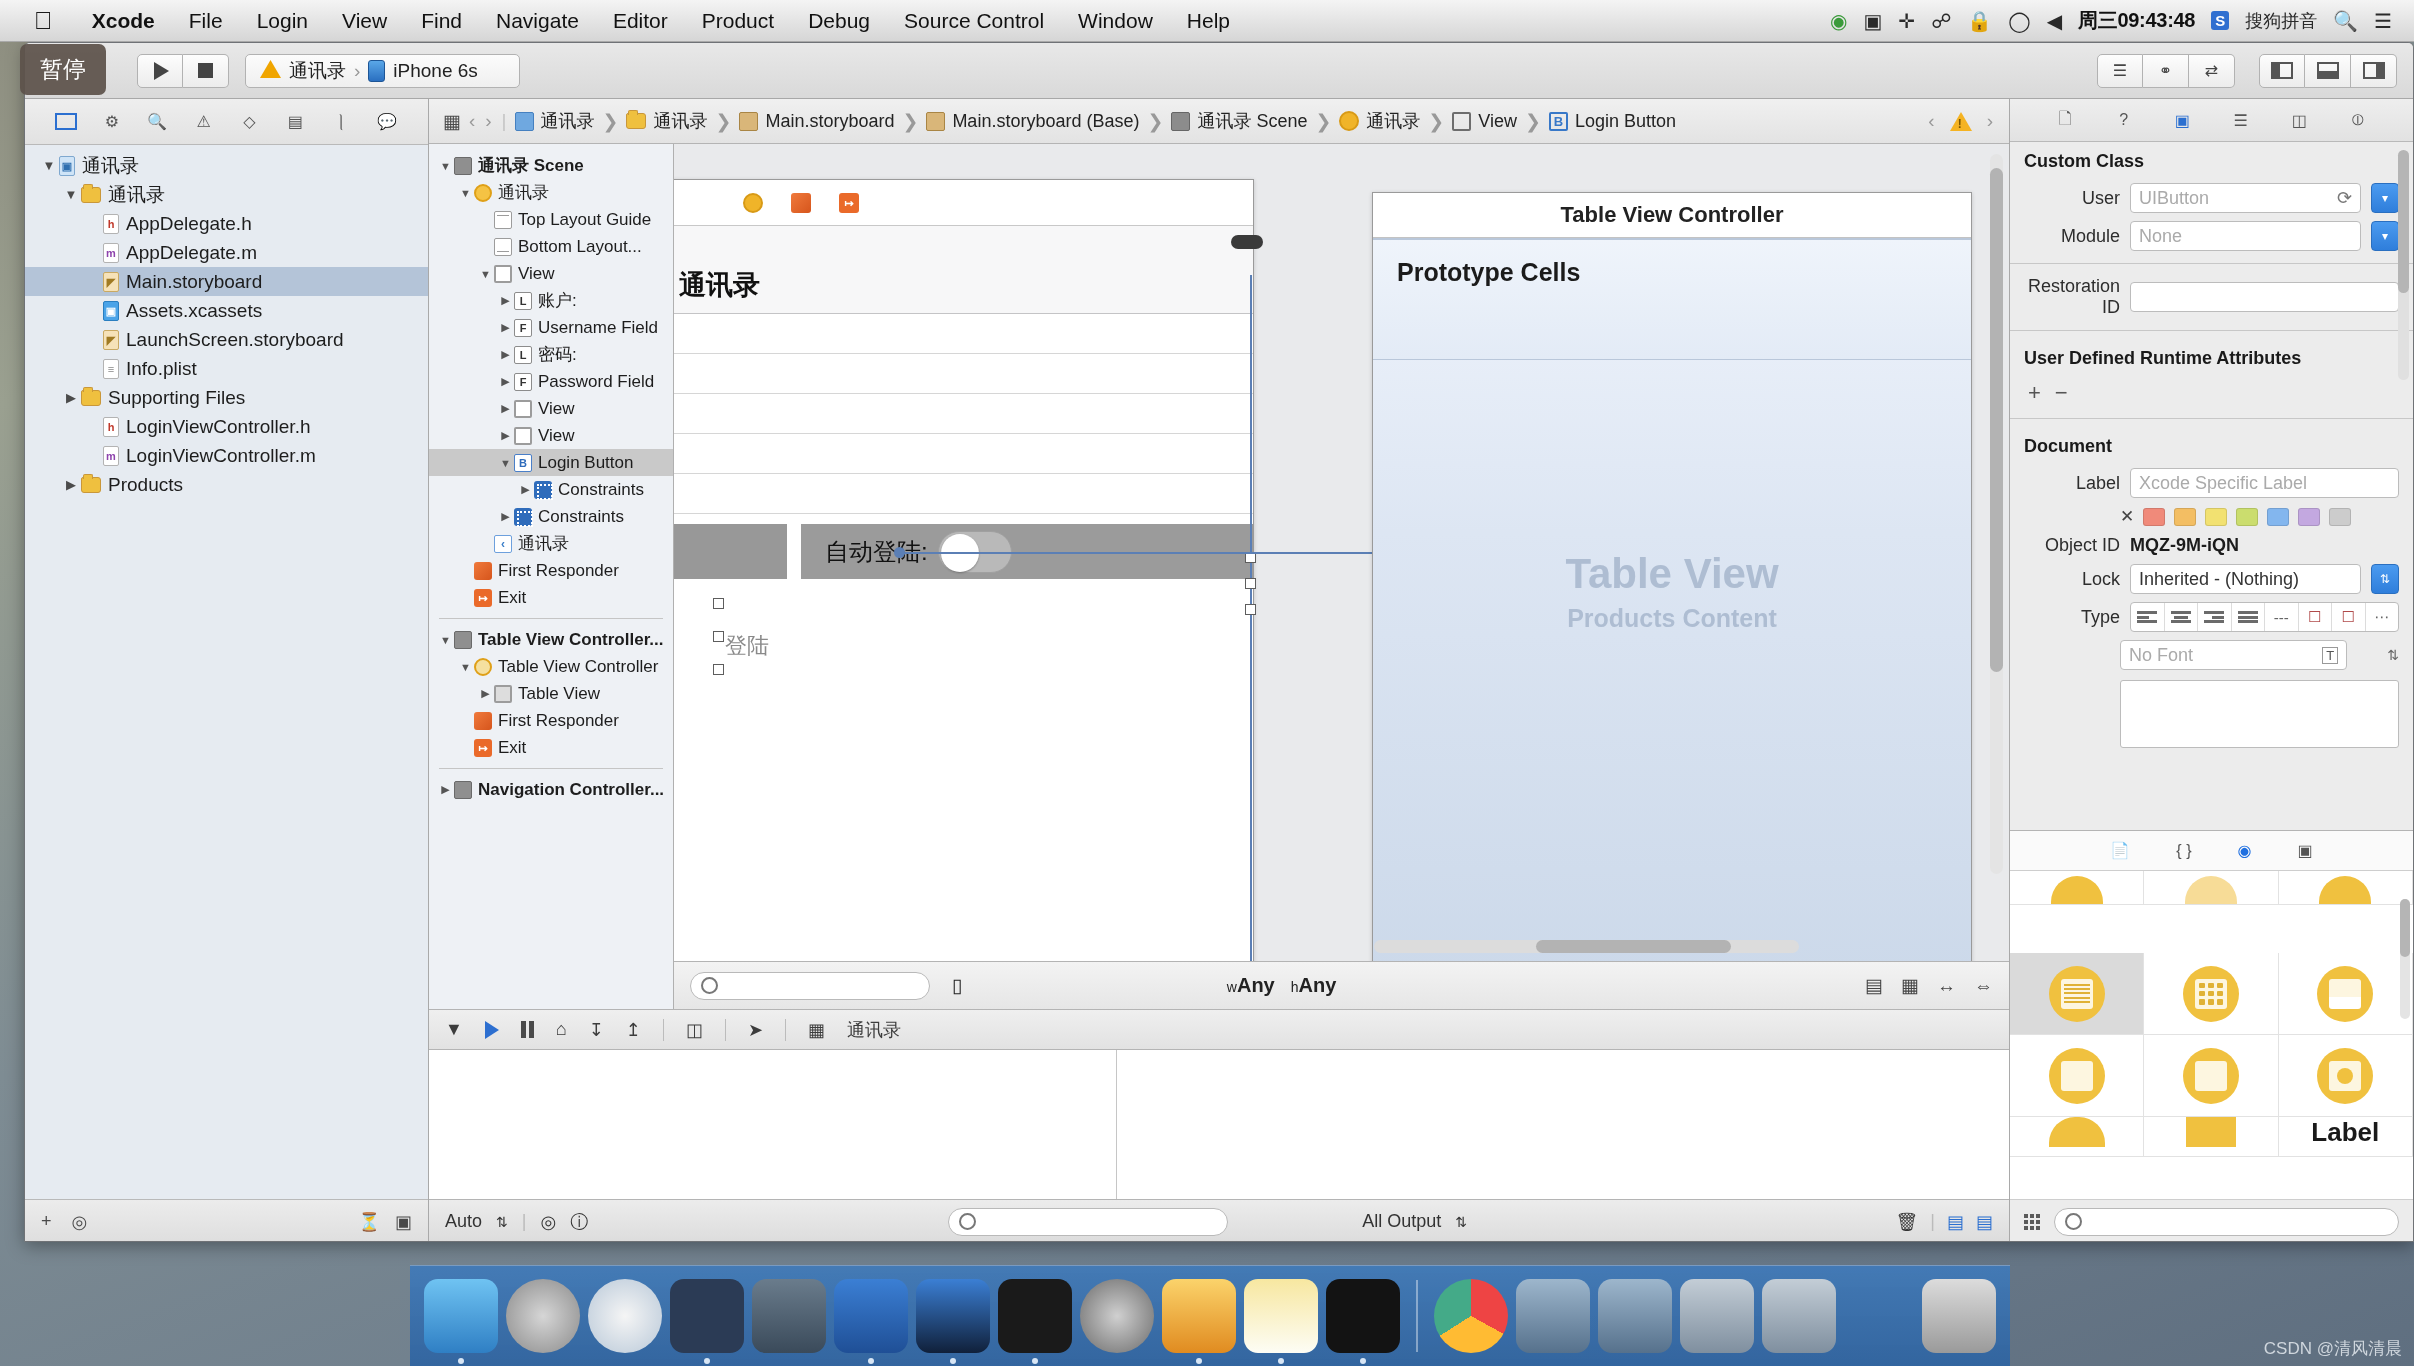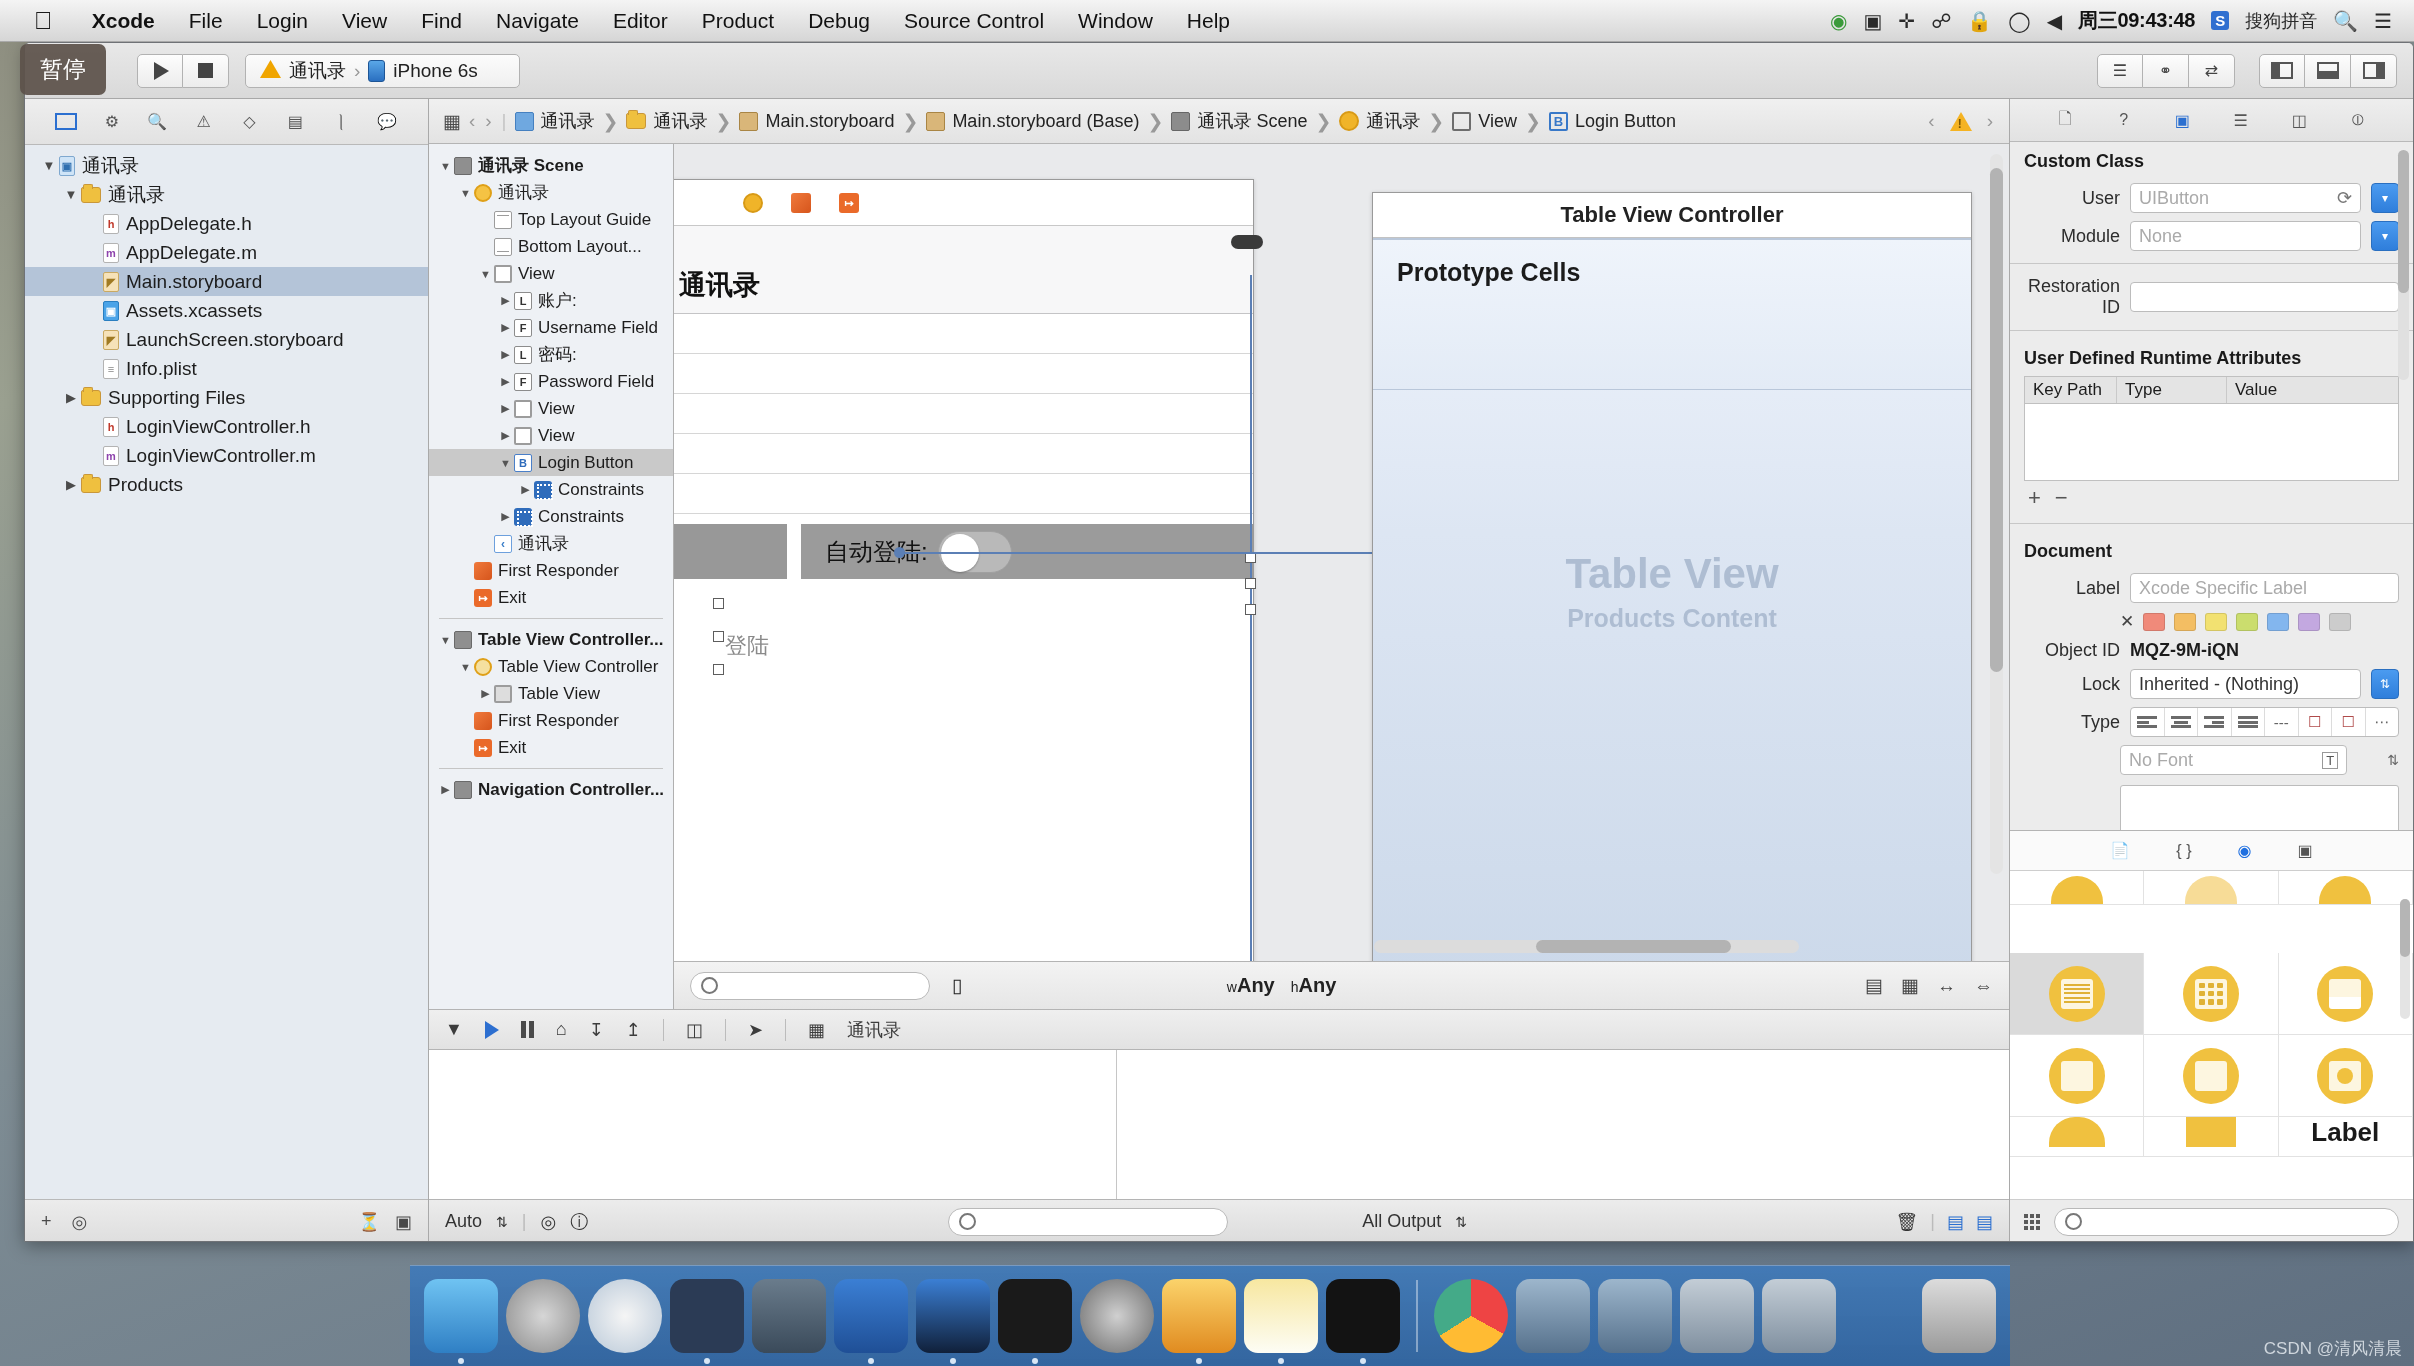--- a/index.html
+++ b/index.html
@@ -203,21 +203,21 @@
   .ios-switch{width:74px;height:42px;border-radius:21px;background:#b9b9b9;border:1px solid #a0a0a0;position:relative;}
   .ios-switch::after{content:"";position:absolute;left:2px;top:2px;width:38px;height:38px;border-radius:50%;background:#fff;box-shadow:0 1px 2px rgba(0,0,0,.3);}
   .left-gray{position:absolute;left:0;top:298px;width:152px;height:55px;background:#989898;}
   .handle{position:absolute;width:11px;height:11px;background:#fff;border:1px solid #5d5d5d;}
   .sel-line{position:absolute;background:#5b7fb5;}
 
   
   #scene-tvc { left: 698px; top: 48px; width: 600px; height: 780px; }
   #scene-tvc .tvtop{height:45px;display:flex;align-items:center;justify-content:center;border-bottom:1px solid #c3c3c3;background:#fff;font-size:22px;font-weight:bold;color:#222;}
   #scene-tvc .tvbody{position:absolute;left:0;right:0;top:45px;bottom:0;background:linear-gradient(180deg,#eef3fb 0%,#dde6f3 40%,#ccd9ea 100%);border-top:2px solid #b9c7da;}
-  .proto-cells{height:150px;background:linear-gradient(180deg,#eff4fb,#e3ebf6);border-bottom:1px solid #b9c7da;padding:18px 0 0 24px;font-size:25px;font-weight:bold;color:#1b1b1b;}
+  .proto-cells{height:120px;background:linear-gradient(180deg,#eff4fb,#e3ebf6);border-bottom:1px solid #b9c7da;padding:18px 0 0 24px;font-size:25px;font-weight:bold;color:#1b1b1b;}
   .tv-ph{position:absolute;left:0;right:0;top:310px;text-align:center;color:#aebdd2;}
   .tv-ph .t1{font-size:42px;font-weight:bold;}
   .tv-ph .t2{font-size:25px;font-weight:bold;margin-top:6px;}
 
   #canvas-hscroll{position:absolute;left:700px;right:210px;bottom:8px;height:13px;background:#dcdcdc;border-radius:7px;}
   #canvas-hscroll .thumb{position:absolute;left:38%;width:46%;top:0;bottom:0;background:#b3b3b3;border-radius:7px;}
   #canvas-vscroll{position:absolute;right:6px;top:10px;width:13px;height:720px;background:#e4e4e4;border-radius:7px;}
   #canvas-vscroll .thumb{position:absolute;left:0;right:0;top:2%;height:70%;background:#b3b3b3;border-radius:7px;}
 
   #canvasbar {
@@ -822,28 +822,20 @@
 
         <div class="irow">
           <span class="ilabel">Restoration ID</span>
           <span class="ifield">
               <span></span>
             </span>
         </div>
         <div class="hline"></div>
 
         <div class="isec-title">User Defined Runtime Attributes</div>
-        <div style="padding:0 14px;">
-          <div class="udra-head">
-            <div style="width:92px;">Key Path</div>
-            <div style="width:110px;">Type</div>
-            <div style="flex:1;border-right:none;">Value</div>
-          </div>
-          <div class="udra-body"></div>
-        </div>
         <div class="pmrow">
           <span>+</span>
           <span>−</span>
         </div>
         <div class="hline"></div>
 
         <div class="isec-title">Document</div>
         <div class="irow">
           <span class="ilabel">Label</span>
           <span class="ifield ph">

